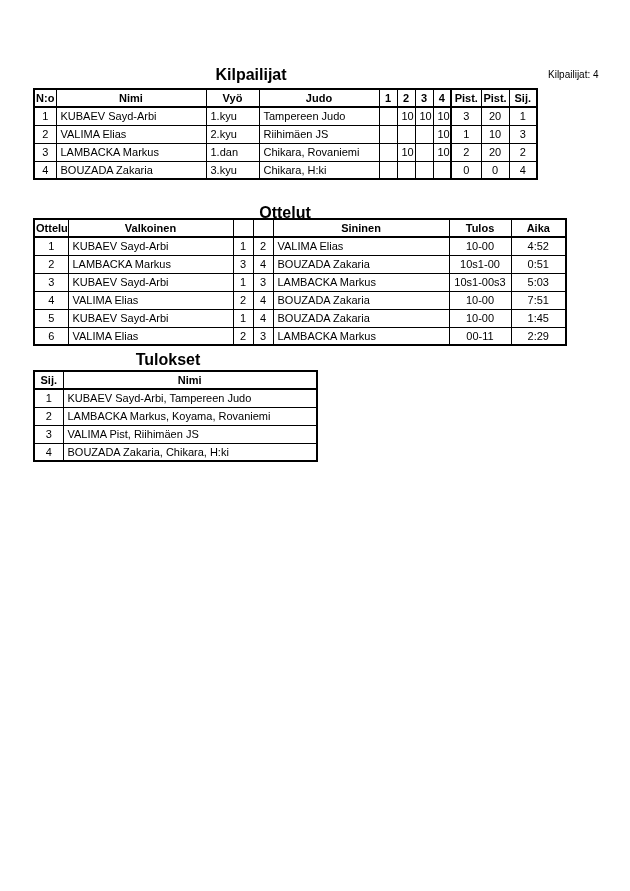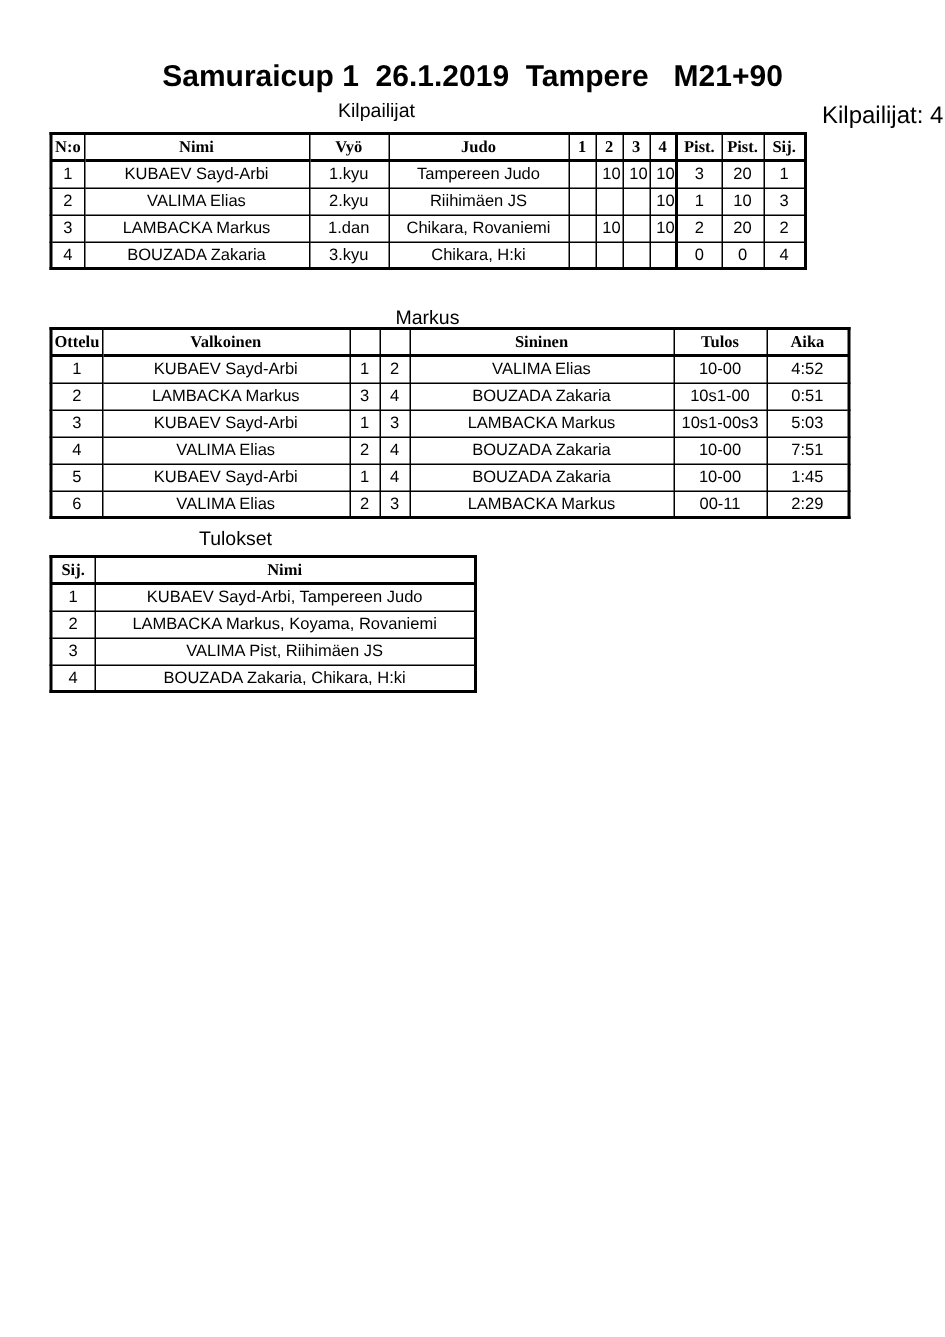--- a/index.html
+++ b/index.html
@@ -20,32 +20,32 @@
     width: 100%;
     text-align: center;
     font-size: 20px;
     font-weight: bold;
     white-space: pre;
   }
   .competitors-label {
     position: absolute;
     left: 548px;
     top: 69px;
+    font-size: 10px;
+  }
+  .section-heading {
+    position: absolute;
+    transform: translateX(-50%);
     font-size: 16px;
-  }
-  .section-heading {
-    position: absolute;
-    transform: translateX(-50%);
-    font-size: 13px;
-    font-weight: normal;
+    font-weight: bold;
     white-space: nowrap;
   }
   .heading-kilpailijat { left: 251px; top: 66px; }
   .heading-ottelut     { left: 285px; top: 204px; }
-  .heading-tulokset    { left: 157px; top: 351px; }
+  .heading-tulokset    { left: 168px; top: 351px; }
 
   table.tbl {
     position: absolute;
     border-collapse: collapse;
     table-layout: fixed;
     background: #ffffff;
     border: 2px solid #000000;
   }
   .tbl-kilpailijat { left: 33px; top: 88px;  width: 503px; }
   .tbl-ottelut     { left: 33px; top: 218px; width: 532px; }
@@ -57,32 +57,30 @@
     height: 18px;
     padding: 0 4px;
     white-space: nowrap;
     overflow: hidden;
   }
   table.tbl thead th {
     font-weight: bold;
     text-align: center;
     border-bottom: 2px solid #000000;
     padding: 0 1px;
-    font-family: Liberation Serif, serif;
   }
   td.c { text-align: center; padding: 0 1px; }
-  td.l { text-align: center; }
+  td.l { text-align: left; }
   .sep-left { border-left: 2px solid #000000 !important; }
 </style>
 </head>
 <body>
 
 <div class="page">
 
-  <div class="page-title">Samuraicup 1  26.1.2019  Tampere   M21+90</div>
   <div class="competitors-label">Kilpailijat: 4</div>
 
   <div class="section-heading heading-kilpailijat">Kilpailijat</div>
   <table class="tbl tbl-kilpailijat">
     <colgroup>
       <col style="width:22px">
         <col style="width:150px">
         <col style="width:53px">
         <col style="width:120px">
       <col style="width:18px">
@@ -157,21 +155,21 @@
         <td class="c"></td>
         <td class="c"></td>
         <td class="c"></td>
         <td class="c sep-left">0</td>
         <td class="c">0</td>
         <td class="c">4</td>
       </tr>
     </tbody>
   </table>
 
-  <div class="section-heading heading-ottelut">Markus</div>
+  <div class="section-heading heading-ottelut">Ottelut</div>
   <table class="tbl tbl-ottelut">
     <colgroup>
       <col style="width:34px">
         <col style="width:165px">
         <col style="width:20px">
         <col style="width:20px">
       <col style="width:176px">
         <col style="width:62px">
         <col style="width:55px">
     </colgroup>

